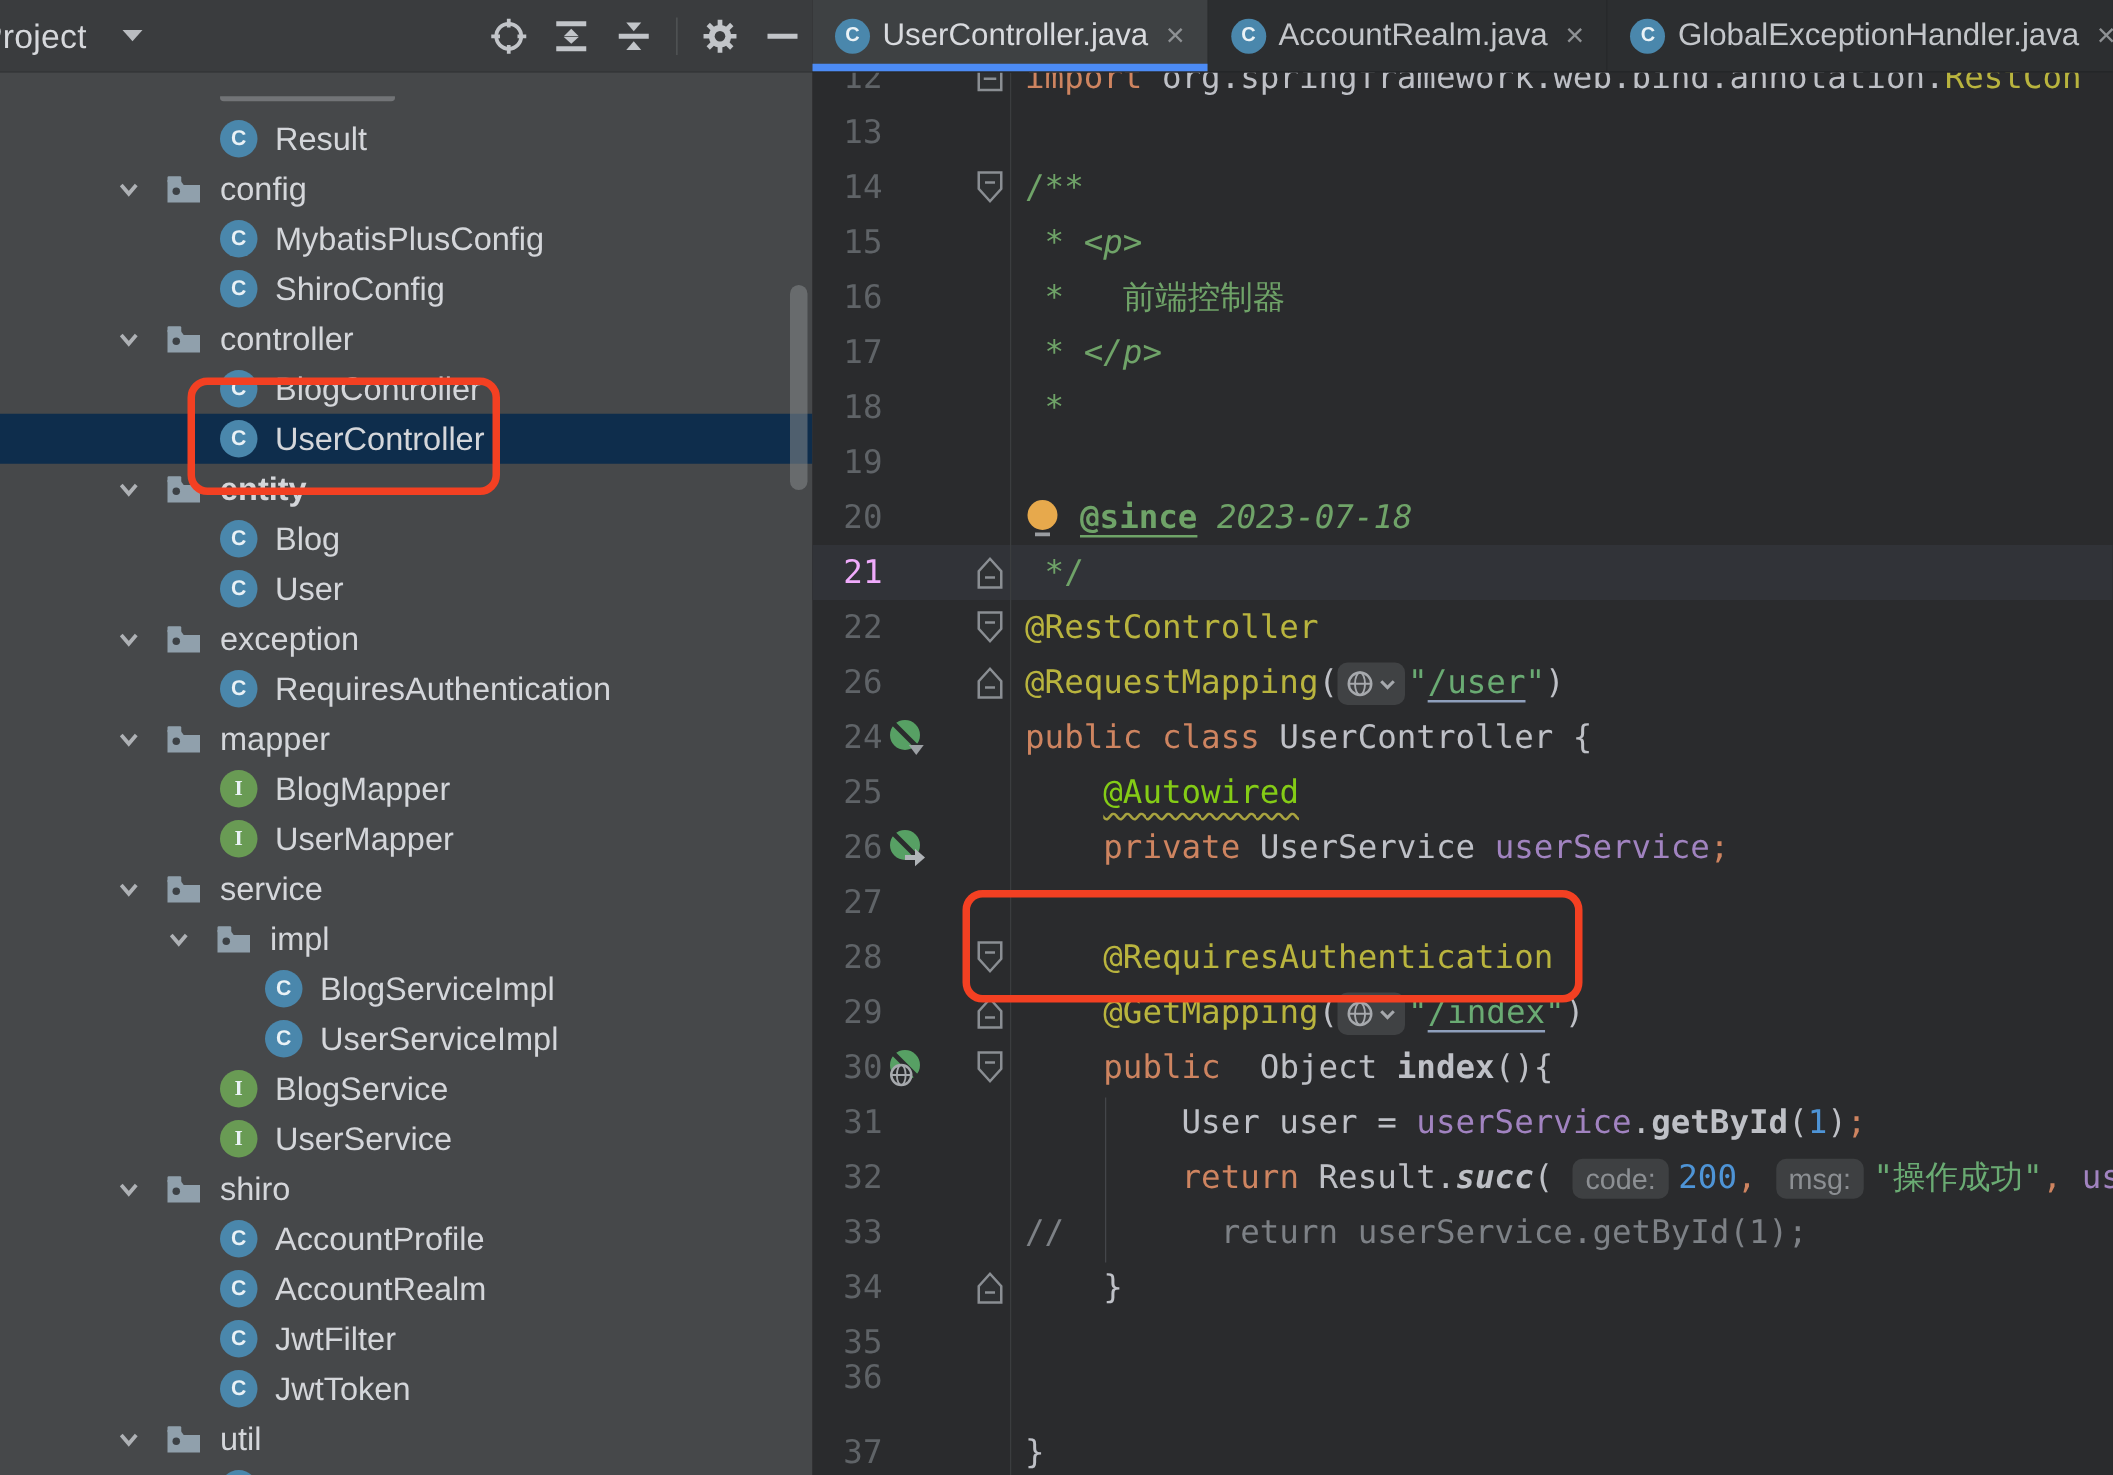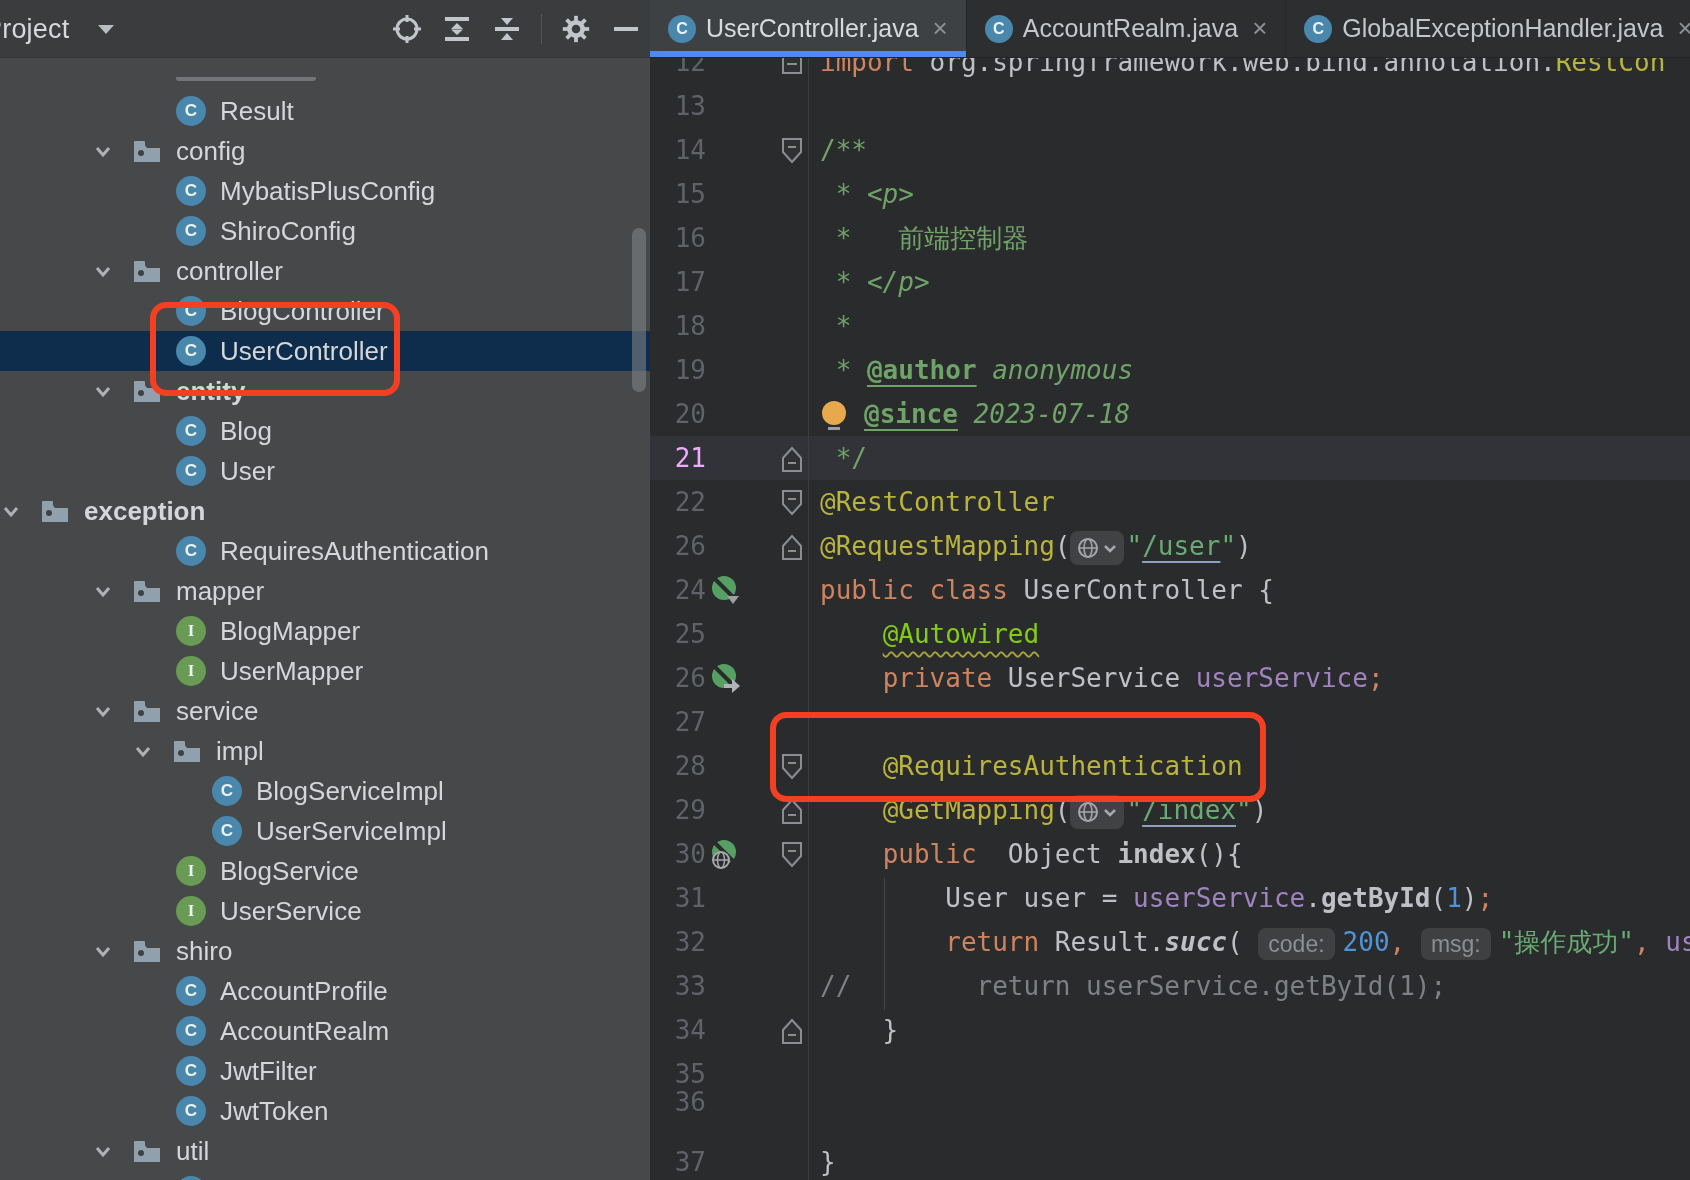--- a/index.html
+++ b/index.html
@@ -245,21 +245,21 @@
           <span class="circ c">C</span>
         </span>
         <span>Blog</span>
       </div>
       <div class="trow" style="padding-left: 176px;">
         <span class="t-icon">
           <span class="circ c">C</span>
         </span>
         <span>User</span>
       </div>
-      <div class="trow" style=" font-weight: bold;">
+      <div class="trow" style="padding-left: 92px;">
         <span class="t-chev">
           <svg width="22" height="22">
             <polyline points="5,8 11,15 17,8" fill="none" stroke="#AEB1B5" stroke-width="3"></polyline>
           </svg>
         </span>
         <span class="t-icon">
           <svg width="30" height="26">
             <path d="M2 6 h10 l3 4 h13 v14 h-26 z" fill="#90A0AC"></path>
             <rect x="2" y="3" width="11" height="5" rx="1" fill="#90A0AC"></rect>
             <circle cx="9" cy="15" r="3" fill="#3C4146"></circle>
@@ -426,21 +426,21 @@
           </svg></span><span class="ctext"><span class="tok-kw">import</span><span class="tok-pl"> org.springframework.web.bind.annotation.</span><span class="tok-ann">RestCon</span></span></div>
       <div class="crow" style="top: 84px;"><span class="lnum">13</span><span class="ctext"></span></div>
       <div class="crow" style="top: 128px;"><span class="lnum">14</span><span class="fmark"><svg width="24" height="30">
             <path d="M3 3 h18 v13 l-9 10 l-9 -10 z" fill="#2E3032" stroke="#8A8E93" stroke-width="2"></path>
             <line x1="8" y1="11" x2="16" y2="11" stroke="#8A8E93" stroke-width="2"></line>
           </svg></span><span class="ctext"><span class="tok-doc">/**</span></span></div>
       <div class="crow" style="top: 172px;"><span class="lnum">15</span><span class="ctext"><span class="tok-doc"> * </span><span class="tok-doci">&lt;p&gt;</span></span></div>
       <div class="crow" style="top: 216px;"><span class="lnum">16</span><span class="ctext"><span class="tok-doc"> *   前端控制器</span></span></div>
       <div class="crow" style="top: 260px;"><span class="lnum">17</span><span class="ctext"><span class="tok-doc"> * </span><span class="tok-doci">&lt;/p&gt;</span></span></div>
       <div class="crow" style="top: 304px;"><span class="lnum">18</span><span class="ctext"><span class="tok-doc"> *</span></span></div>
-      <div class="crow" style="top: 348px;"><span class="lnum">19</span><span class="ctext"><span class="tok-doc"> * </span><span class="tok-docb">@author</span><span class="tok-doc"> </span><span class="tok-doci">anonymous</span></span></div>
+      <div class="crow" style="top: 348px;"><span class="lnum">19</span></div>
       <div class="crow" style="top: 392px;"><span class="lnum">20</span><span class="ctext"><span class="bulb"><b></b><i></i></span><span class="tok-docb">@since</span><span class="tok-doc"> </span><span class="tok-doci">2023-07-18</span></span></div>
       <div class="crow caret" style="top: 436px;"><span class="lnum">21</span><span class="fmark"><svg width="24" height="30">
             <path d="M3 27 h18 v-13 l-9 -10 l-9 10 z" fill="#2E3032" stroke="#8A8E93" stroke-width="2"></path>
             <line x1="8" y1="19" x2="16" y2="19" stroke="#8A8E93" stroke-width="2"></line>
           </svg></span><span class="ctext"><span class="tok-doc"> */</span></span></div>
       <div class="crow" style="top: 480px;"><span class="lnum">22</span><span class="fmark"><svg width="24" height="30">
             <path d="M3 3 h18 v13 l-9 10 l-9 -10 z" fill="#2E3032" stroke="#8A8E93" stroke-width="2"></path>
             <line x1="8" y1="11" x2="16" y2="11" stroke="#8A8E93" stroke-width="2"></line>
           </svg></span><span class="ctext"><span class="tok-ann">@RestController</span></span></div>
       <div class="crow" style="top: 524px;"><span class="lnum">26</span><span class="fmark"><svg width="24" height="30">

